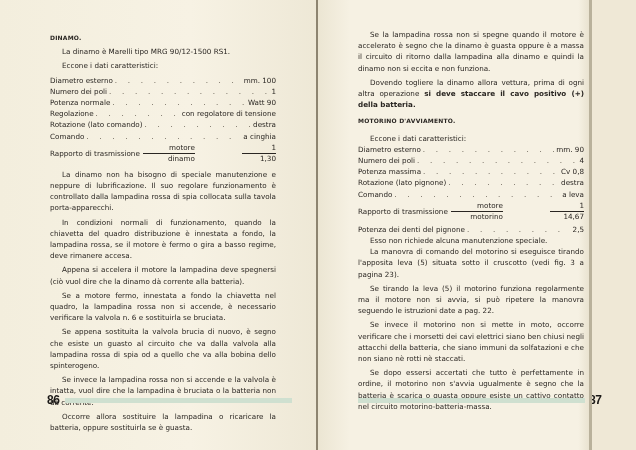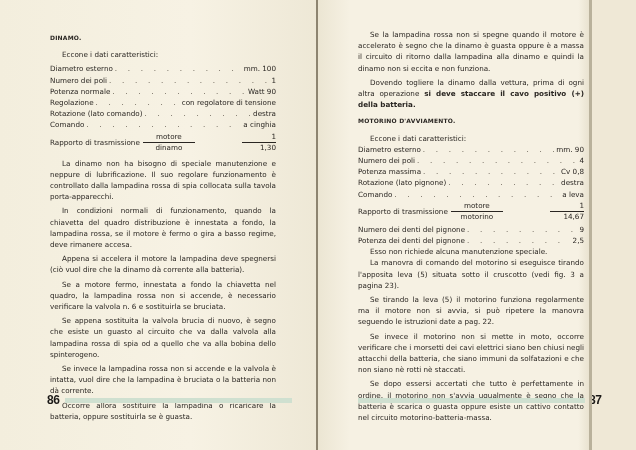--- a/index.html
+++ b/index.html
@@ -29,21 +29,21 @@
   p { margin: 0; text-align: justify; }
   p.ind { text-indent: 12px; }
   .spacer { height: 3px; }
   .row { display: flex; align-items: baseline; white-space: nowrap; }
   .row .lbl { flex: none; }
   .row .dots { flex: 1; overflow: hidden; letter-spacing: 4.2px; color: #6a6357; margin: 0 2px; }
   .row .dots::before { content: ". . . . . . . . . . . . . . . . . . . . . . . . . . . . . . . . . . . . . . . . . ."; }
   .row .val { flex: none; text-align: right; }
   .ratio { display: flex; align-items: center; height: 22px; margin: 1px 0; }
   .ratio .rlbl { flex: none; margin-right: 3px; }
-  .ratio .frac { width: 52px; text-align: center; }
+  .ratio .frac { width: 52px; text-align: right; }
   .ratio .frac .num { border-bottom: 0.8px solid #2a2622; line-height: 10px; }
   .ratio .frac .den { line-height: 10px; }
   .ratio .gap { flex: 1; }
   .ratio .rval { width: 34px; text-align: right; }
   .ratio .rval .num { border-bottom: 0.8px solid #2a2622; line-height: 10px; }
   .ratio .rval .den { line-height: 10px; }
   b.em { font-weight: bold; }
   .footer { position: absolute; top: 393px; display: flex; align-items: center; }
   .left .footer { left: 47px; }
   .right .footer { left: 41px; }
@@ -53,20 +53,21 @@
   .right .bar { width: 227px; margin-right: 4px; }
 </style>
 </head>
 <body>
 
 <div class="spread">
 
   <div class="page left">
     <div class="col">
       <div class="heading">DINAMO.</div>
+      <p class="ind">La dinamo è Marelli tipo MRG 90/12-1500 RS1.</p>
       <div class="spacer"></div>
       <p class="ind">Eccone i dati caratteristici:</p>
       <div class="spacer"></div>
       <div>
         <div class="row">
             <span class="lbl">Diametro esterno</span>
             <span class="dots"></span>
             <span class="val">mm. 100</span>
           </div>
         <div class="row">
@@ -125,21 +126,21 @@
     <div class="footer">
       <span class="pnum">86</span>
       <div class="bar"></div>
     </div>
   </div>
 
   <div class="page right">
     <div class="col">
       <p class="ind">Se la lampadina rossa non si spegne quando il motore è accelerato è segno che la dinamo è guasta oppure è a massa il circuito di ritorno dalla lampadina alla dinamo e quindi la dinamo non si eccita e non funziona.</p>
       <div class="spacer"></div>
-      <p class="ind"><span>Dovendo togliere la dinamo dalla vettura, prima di ogni altra operazione </span><b class="em">si deve staccare il cavo positivo (+) della batteria.</b></p>
+      <p class="ind"><span>Dovendo togliere la dinamo allora vettura, prima di ogni altra operazione </span><b class="em">si deve staccare il cavo positivo (+) della batteria.</b></p>
       <div class="spacer"></div>
       <div class="heading">MOTORINO D'AVVIAMENTO.</div>
       <div class="spacer"></div>
       <p class="ind">Eccone i dati caratteristici:</p>
       <div>
         <div class="row">
             <span class="lbl">Diametro esterno</span>
             <span class="dots"></span>
             <span class="val">mm. 90</span>
           </div>
@@ -169,25 +170,20 @@
             <div class="num">motore</div>
             <div class="den">motorino</div>
           </div>
           <span class="gap"></span>
           <div class="rval">
             <div class="num">1</div>
             <div class="den">14,67</div>
           </div>
         </div>
         <div class="row">
-            <span class="lbl">Numero dei denti del pignone</span>
-            <span class="dots"></span>
-            <span class="val">9</span>
-          </div>
-        <div class="row">
             <span class="lbl">Potenza dei denti del pignone</span>
             <span class="dots"></span>
             <span class="val">2,5</span>
           </div>
       </div>
       <p class="ind">Esso non richiede alcuna manutenzione speciale.</p>
       <p class="ind">La manovra di comando del motorino si eseguisce tirando l'apposita leva (5) situata sotto il cruscotto (vedi fig. 3 a pagina 23).</p>
       <div class="spacer"></div>
       <p class="ind">Se tirando la leva (5) il motorino funziona regolarmente ma il motore non si avvia, si può ripetere la manovra seguendo le istruzioni date a pag. 22.</p>
       <div class="spacer"></div>

